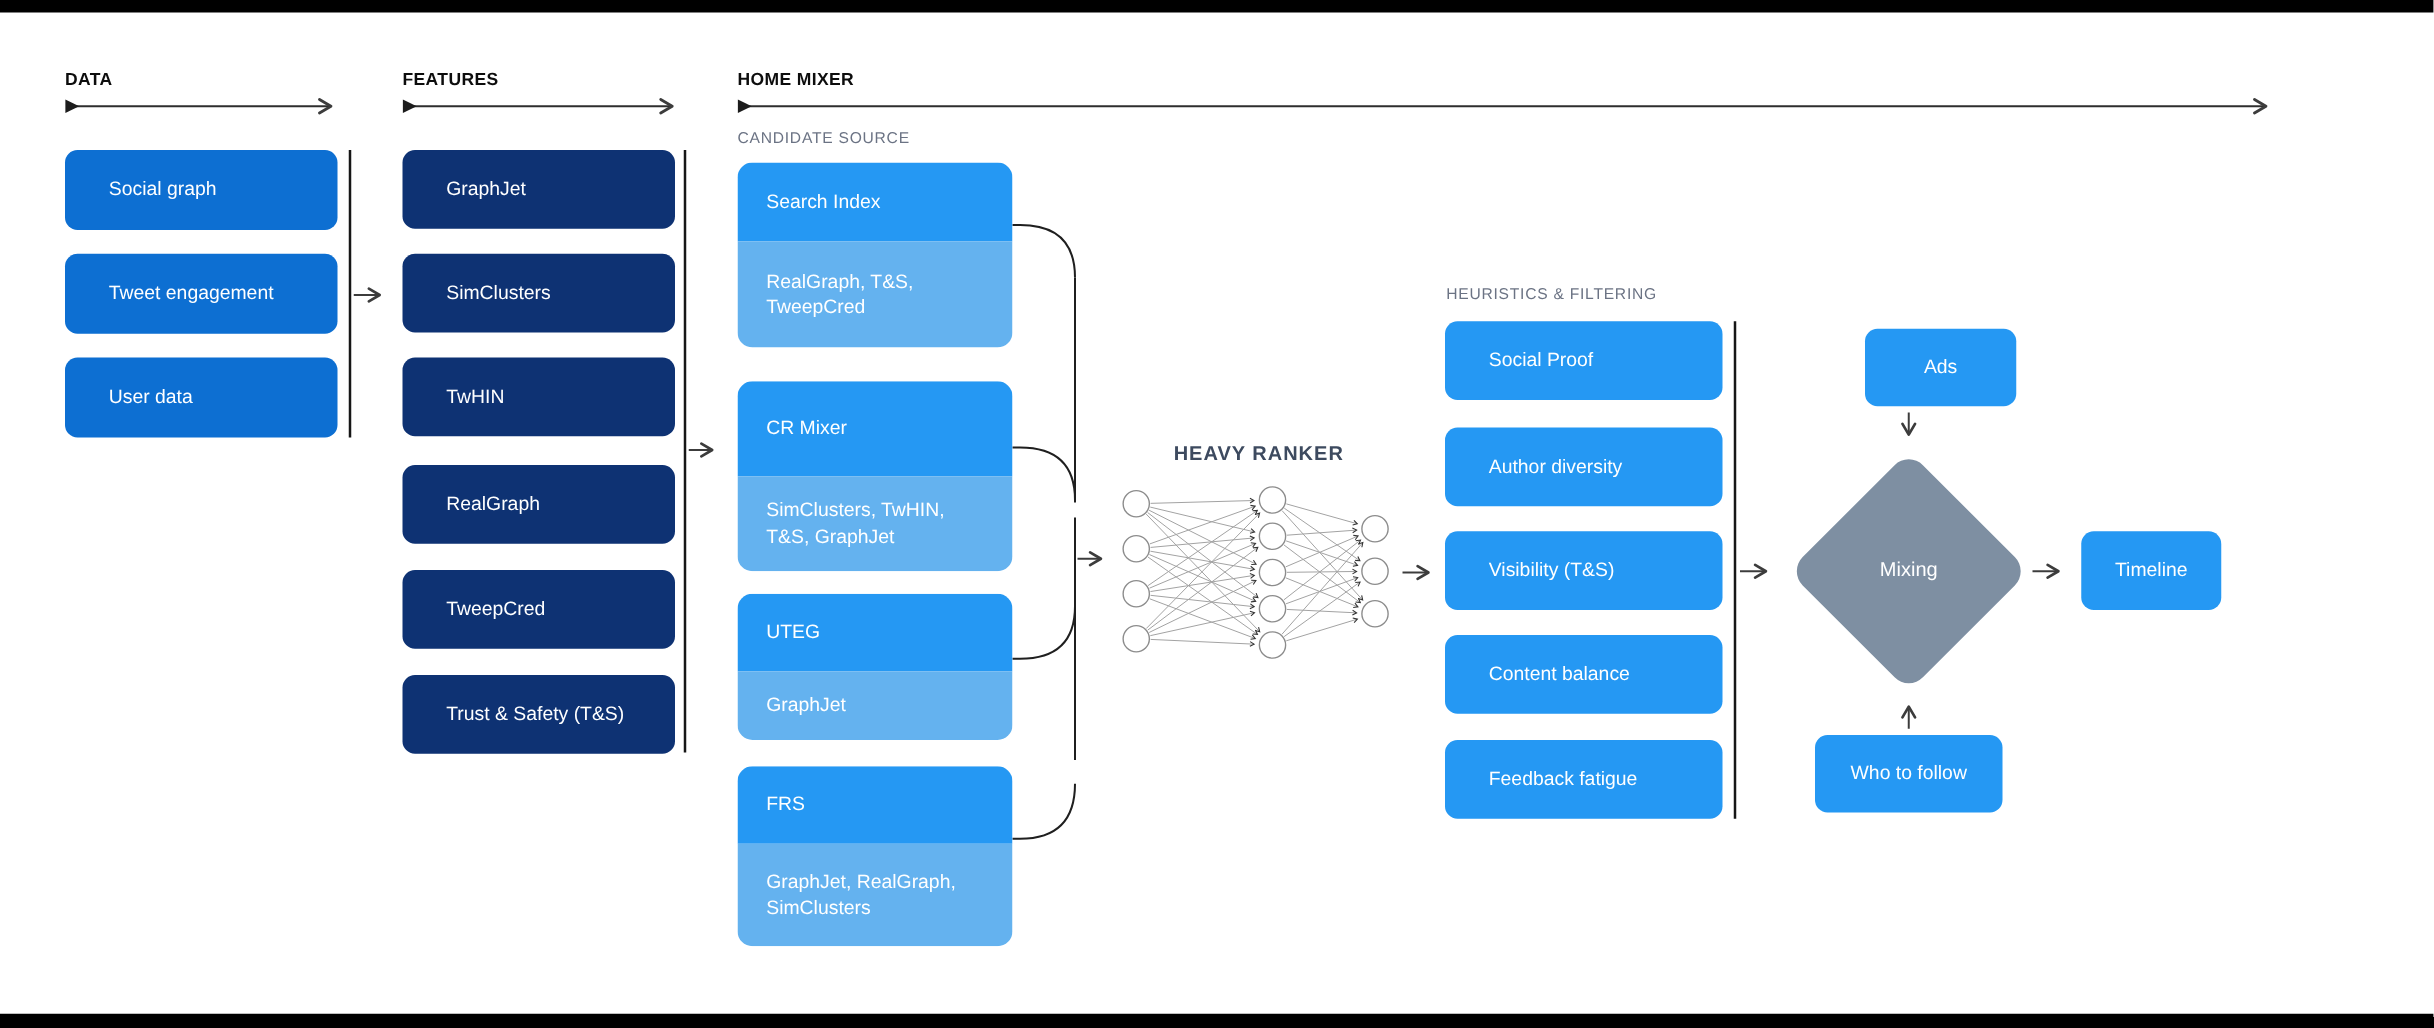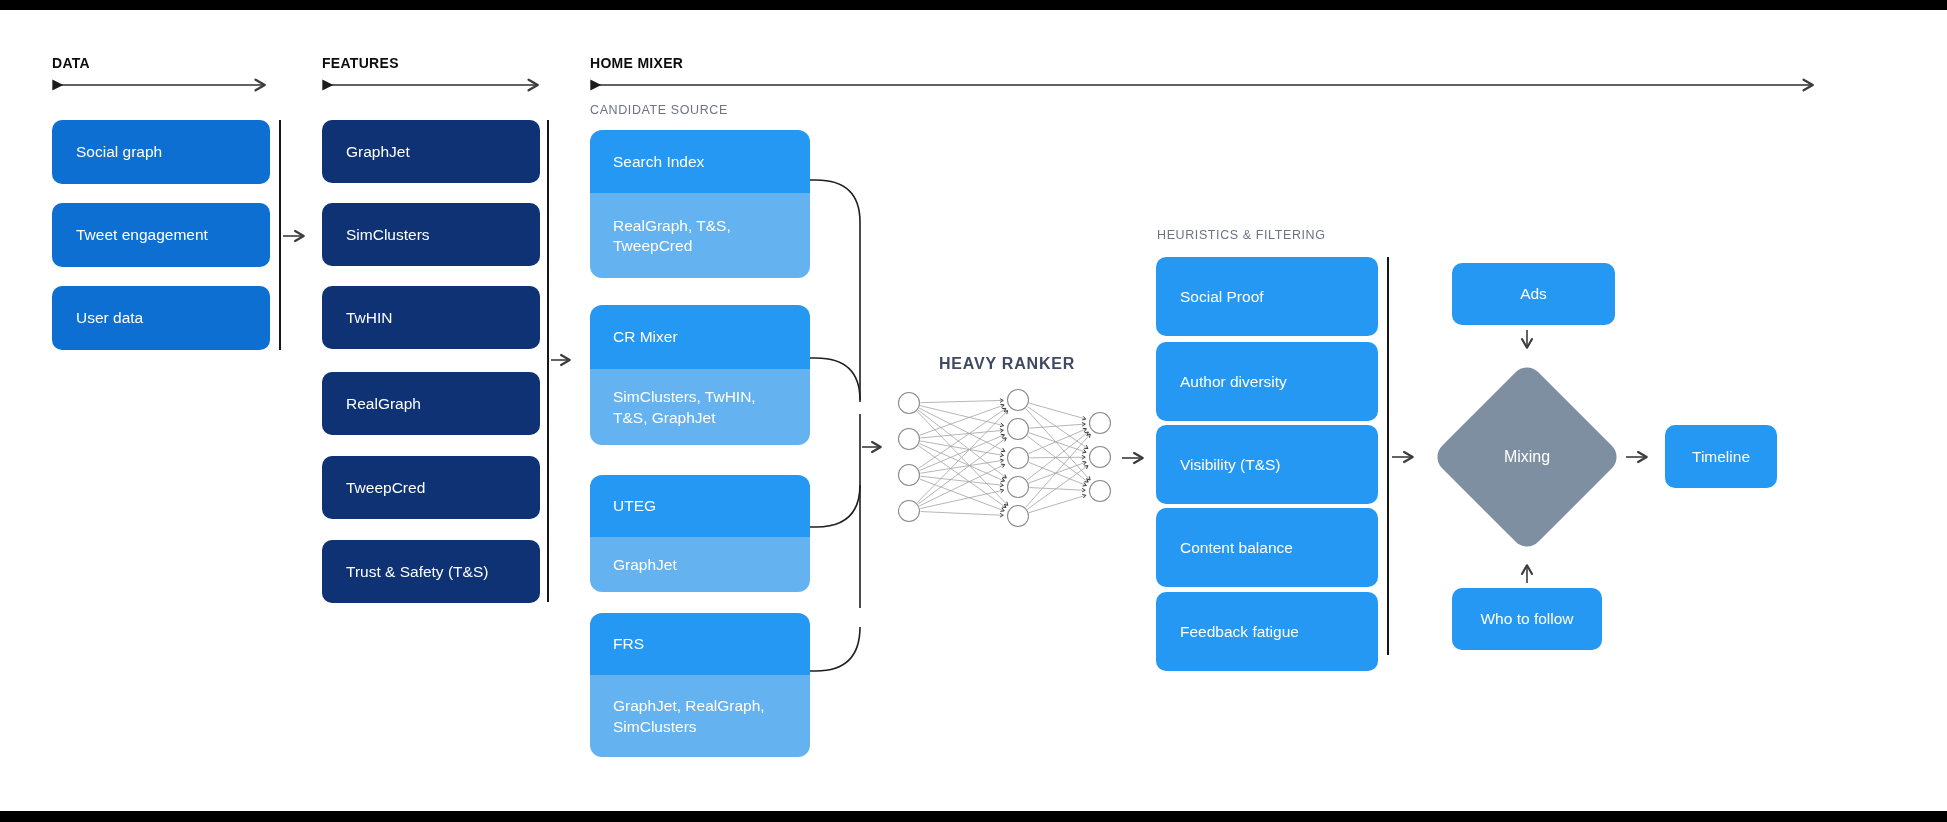--- a/index.html
+++ b/index.html
@@ -14,25 +14,25 @@
   .bar.top{top:0;height:10px;} .bar.bottom{top:811px;height:11px;}
   svg.wiring{position:absolute;left:0;top:0;}
   .hdr{position:absolute;font-size:14px;font-weight:bold;color:var(--c-header-text);
        letter-spacing:.3px;white-space:nowrap;}
   .subhdr{position:absolute;font-size:12.5px;font-weight:500;color:var(--c-subheader-text);
           letter-spacing:.6px;white-space:nowrap;}
   .rankhdr{position:absolute;font-size:16px;font-weight:600;color:var(--c-ranker-label-text);
            letter-spacing:.8px;white-space:nowrap;text-align:center;}
   .box{position:absolute;border-radius:10px;color:#fff;font-size:15.5px;font-weight:500;
        display:flex;align-items:center;box-sizing:border-box;}
-  .box.left{padding-left:24px;}
+  .box.left{padding-left:35px;}
   .box.center{justify-content:center;text-align:center;}
   .data-box{background:var(--c-data-box);width:218px;height:64px;left:52px;}
   .feat-box{background:var(--c-feature-box);width:218px;height:63px;left:322px;}
-  .heur-box{background:var(--c-bright-box);width:222px;height:79px;left:1156px;}
+  .heur-box{background:var(--c-bright-box);width:222px;height:63px;left:1156px;}
   .blue-box{background:var(--c-bright-box);}
   .cand{position:absolute;left:590px;width:220px;border-radius:12px;overflow:hidden;}
   .cand-top{background:var(--c-bright-box);color:#fff;font-size:15.5px;font-weight:500;
             display:flex;align-items:center;padding-left:23px;box-sizing:border-box;}
   .cand-sub{background:var(--c-light-box);color:#fff;font-size:15.5px;font-weight:500;
             display:flex;align-items:center;padding:1px 38px 0 23px;box-sizing:border-box;line-height:1.32;}
   .diamond{position:absolute;left:1459px;top:389px;width:136px;height:136px;
            background:var(--c-diamond);border-radius:16px;transform:rotate(45deg);}
   .diamond-label{position:absolute;left:1459px;top:389px;width:136px;height:136px;
                  display:flex;align-items:center;justify-content:center;color:#fff;
@@ -154,36 +154,36 @@
   <div class="box left feat-box" style="top:286px">TwHIN</div>
   <div class="box left feat-box" style="top:372px">RealGraph</div>
   <div class="box left feat-box" style="top:456px">TweepCred</div>
   <div class="box left feat-box" style="top:540px">Trust &amp; Safety (T&amp;S)</div>
 
   <div class="cand" style="top:130px">
     <div class="cand-top" style="height:63px">Search Index</div>
     <div class="cand-sub" style="height:85px">RealGraph, T&amp;S, TweepCred</div>
   </div>
   <div class="cand" style="top:305px">
-    <div class="cand-top" style="height:64px">CR Mixer</div>
+    <div class="cand-top" style="height:76px">CR Mixer</div>
     <div class="cand-sub" style="height:76px">SimClusters, TwHIN, T&amp;S, GraphJet</div>
   </div>
   <div class="cand" style="top:475px">
     <div class="cand-top" style="height:62px">UTEG</div>
     <div class="cand-sub" style="height:55px">GraphJet</div>
   </div>
   <div class="cand" style="top:613px">
     <div class="cand-top" style="height:62px">FRS</div>
     <div class="cand-sub" style="height:82px">GraphJet, RealGraph, SimClusters</div>
   </div>
 
   <div class="box left heur-box" style="top:257px">Social Proof</div>
   <div class="box left heur-box" style="top:342px">Author diversity</div>
   <div class="box left heur-box" style="top:425px">Visibility (T&amp;S)</div>
   <div class="box left heur-box" style="top:508px">Content balance</div>
   <div class="box left heur-box" style="top:592px">Feedback fatigue</div>
 
-  <div class="box center blue-box" style="left:1452px;top:263px;width:163px;height:62px">Ads</div>
+  <div class="box center blue-box" style="left:1492px;top:263px;width:121px;height:62px">Ads</div>
   <div class="diamond"></div>
   <div class="diamond-label">Mixing</div>
   <div class="box center blue-box" style="left:1665px;top:425px;width:112px;height:63px">Timeline</div>
   <div class="box center blue-box" style="left:1452px;top:588px;width:150px;height:62px">Who to follow</div>
 </div>
 
 </body></html>

